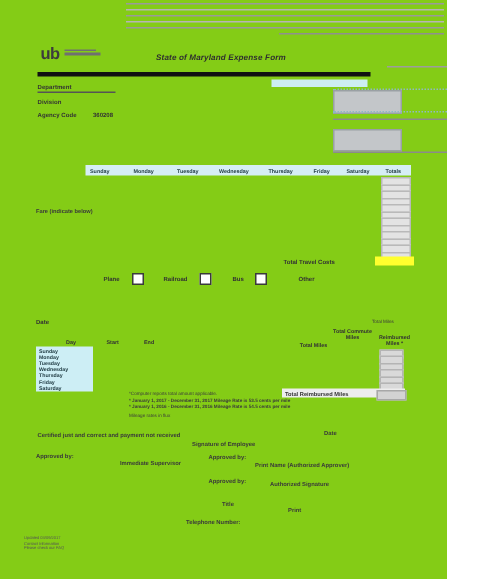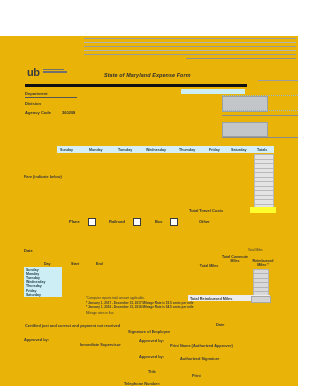--- a/index.html
+++ b/index.html
@@ -2,21 +2,21 @@
 <html><head>
 <meta charset="utf-8">
 <style>
   html,body{margin:0;padding:0;background:#ffffff;}
   body{
     width:298px;height:386px;overflow:hidden;position:relative;
     font-family:"Liberation Sans","DejaVu Sans",sans-serif;
     color:#2b2b2b;
     -webkit-font-smoothing:none;
   }
-  .page{position:absolute;inset:0;background:#eab308;margin-top:36px;}
+  .page{position:absolute;inset:0;background:#84cc16;}
 
   
   .toplines{position:absolute;left:84px;top:2px;width:212px;}
   .toplines .ln{height:1px;background:#9a9a9a;margin-bottom:3px;}
   .toplines .ln.t2{background:#b5b5b5;}
   .toplines .ln.short{width:110px;margin-left:102px;background:#8f8f8f;}
 
   
   .logo{position:absolute;left:27px;top:31px;display:flex;align-items:flex-start;gap:3px;}
   .logo .ub{font-weight:bold;font-size:11px;line-height:10px;color:#3c3c3c;letter-spacing:-.4px;}

